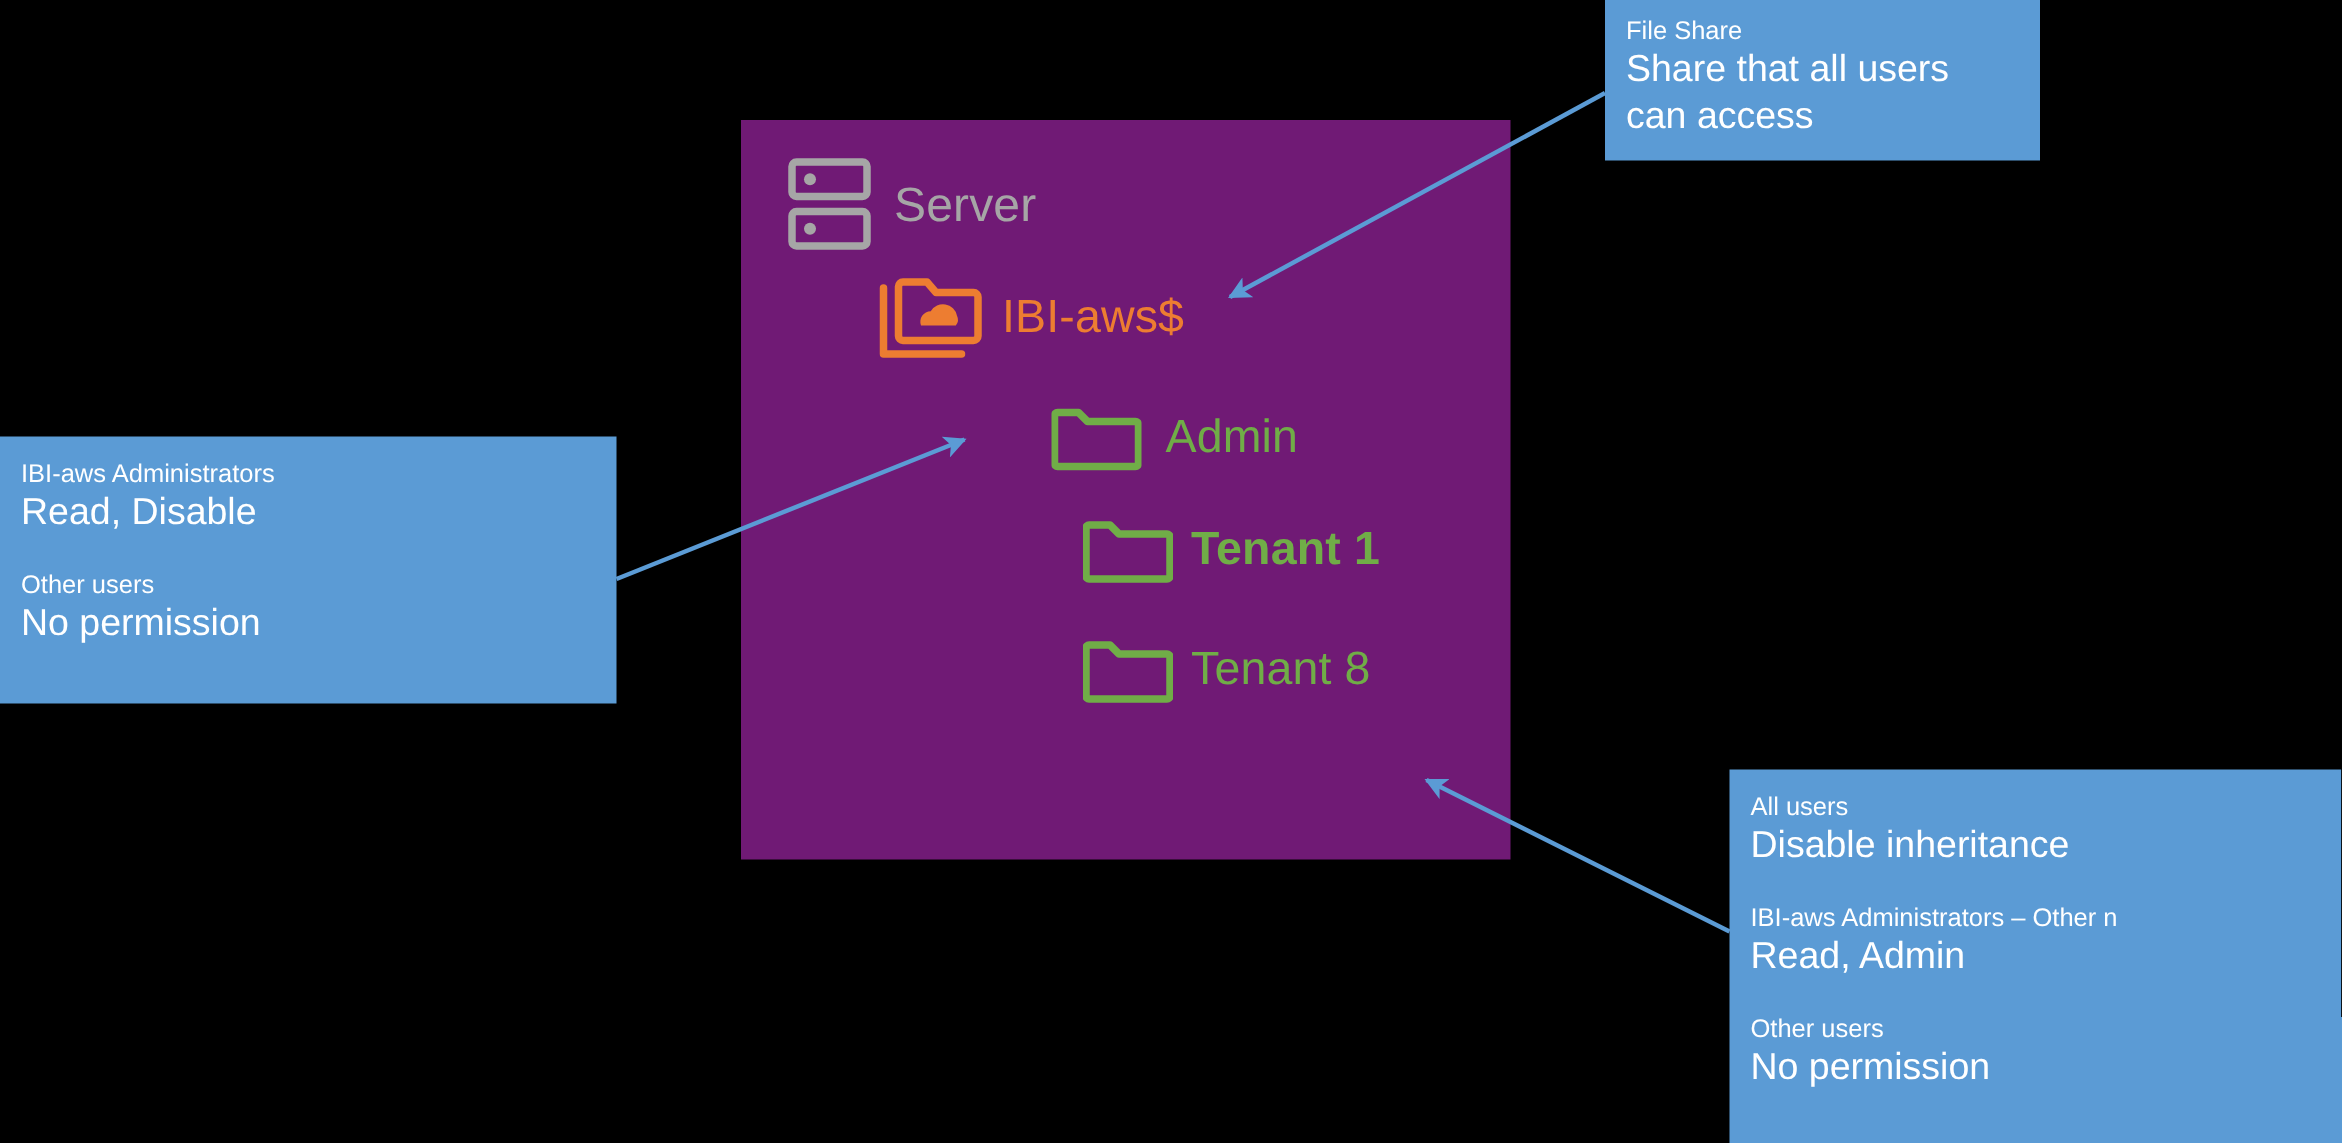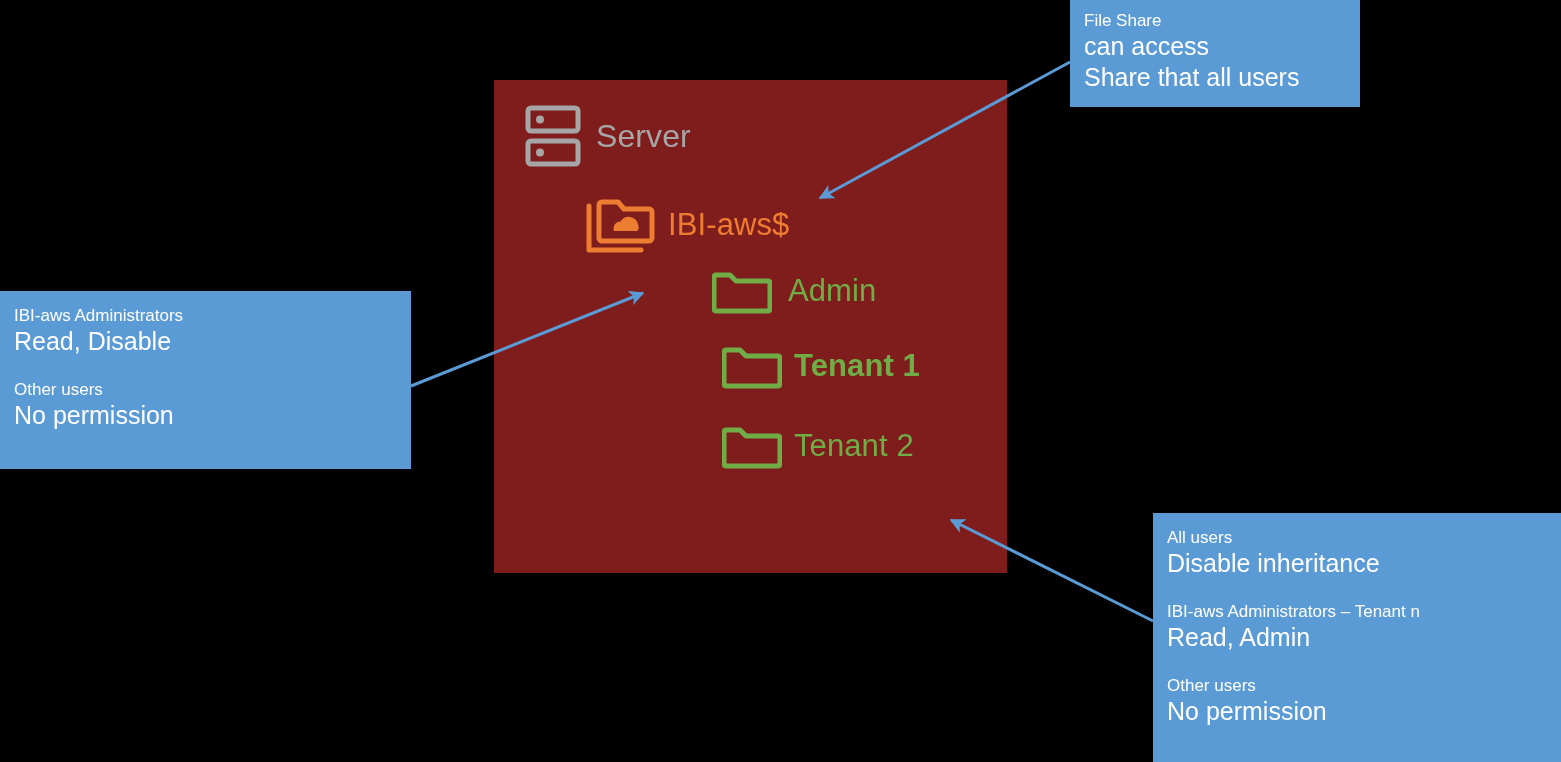--- a/index.html
+++ b/index.html
@@ -16,21 +16,21 @@
     font-family: "Liberation Sans", sans-serif;
   }
 
   
   #server-panel {
     position: absolute;
     left: 494px;
     top: 80px;
     width: 513px;
     height: 493px;
-    background: #7f1d1d;
+    background: #701a75;
   }
 
   .tree-row {
     position: absolute;
     display: flex;
     align-items: center;
   }
 
   .row-label {
     white-space: nowrap;
@@ -45,32 +45,32 @@
   }
   #row-server { left: 31px; top: 25px; }
   #row-server .row-label {
     color: #a6a6a6;
     font-size: 32px;
     margin-left: 15px;
   }
 
   
   .share-icon { width: 74px; height: 58px; display: block; }
-  #row-share { left: 92px; top: 116px; }
+  #row-share { left: 92px; top: 102px; }
   #row-share .row-label {
     color: #ed7d31;
     font-size: 31px;
     margin-left: 8px;
   }
 
   
   .folder-icon { display: block; }
   .green-label { color: #70ad47; font-size: 31px; }
 
-  #row-admin   { left: 174px; top: 187px; padding-left: 44px; }
+  #row-admin   { left: 163px; top: 187px; padding-left: 44px; }
   #row-admin .folder-icon { width: 60px; height: 48px; }
   #row-admin .row-label { margin-left: 16px; }
 
   #row-tenant1 { left: 228px; top: 262px; font-weight: bold; }
   #row-tenant2 { left: 228px; top: 342px; }
   #row-tenantn { left: 228px; top: 422px; }
   #row-tenant1 .folder-icon,
   #row-tenant2 .folder-icon,
   #row-tenantn .folder-icon { width: 60px; height: 48px; }
   #row-tenant1 .row-label,
@@ -179,55 +179,55 @@
       </span>
       <span class="row-label green-label">Tenant 1</span>
     </div>
 
     <div class="tree-row" id="row-tenant2">
       <span>
         <svg class="folder-icon" viewBox="0 0 60 48" xmlns="http://www.w3.org/2000/svg">
           <path d="M4 8 h14 l6 6 h32 a2 2 0 0 1 2 2 v26 a2 2 0 0 1 -2 2 h-52 a2 2 0 0 1 -2 -2 v-32 a2 2 0 0 1 2 -2 z" fill="none" stroke="#70ad47" stroke-width="5" stroke-linejoin="round"></path>
         </svg>
       </span>
-      <span class="row-label green-label">Tenant 2</span>
+      <span class="row-label green-label">Tenant 8</span>
     </div>
 
 
   </div>
 
   <svg id="arrows" xmlns="http://www.w3.org/2000/svg">
     <defs>
       <marker id="ah" viewBox="0 0 10 10" refX="9" refY="5" markerWidth="5" markerHeight="5" orient="auto-start-reverse">
         <path d="M 0 0 L 10 5 L 0 10 L 2.5 5 z" fill="#5b9bd5"></path>
       </marker>
     </defs>
     <line x1="1070" y1="62" x2="820" y2="198" stroke="#5b9bd5" stroke-width="3" marker-end="url(#ah)"></line>
     <line x1="411" y1="386" x2="643" y2="293" stroke="#5b9bd5" stroke-width="3" marker-end="url(#ah)"></line>
     <line x1="1153" y1="621" x2="951" y2="520" stroke="#5b9bd5" stroke-width="3" marker-end="url(#ah)"></line>
   </svg>
 
   <div class="callout" id="callout-fileshare">
     <span class="c-small">File Share</span>
+    <span class="c-big">Share that all users</span>
     <span class="c-big">can access</span>
-    <span class="c-big">Share that all users</span>
   </div>
 
   <div class="callout" id="callout-admin">
     <span class="c-small">IBI-aws Administrators</span>
     <span class="c-big">Read, Disable</span>
     <div class="c-gap"></div>
     <span class="c-small">Other users</span>
     <span class="c-big">No permission</span>
   </div>
 
   <div class="callout" id="callout-tenantn">
     <span class="c-small">All users</span>
     <span class="c-big">Disable inheritance</span>
     <div class="c-gap"></div>
-    <span class="c-small">IBI-aws Administrators – Tenant n</span>
+    <span class="c-small">IBI-aws Administrators – Other n</span>
     <span class="c-big">Read, Admin</span>
     <div class="c-gap"></div>
     <span class="c-small">Other users</span>
     <span class="c-big">No permission</span>
   </div>
 
 </div>
 
 </body></html>

